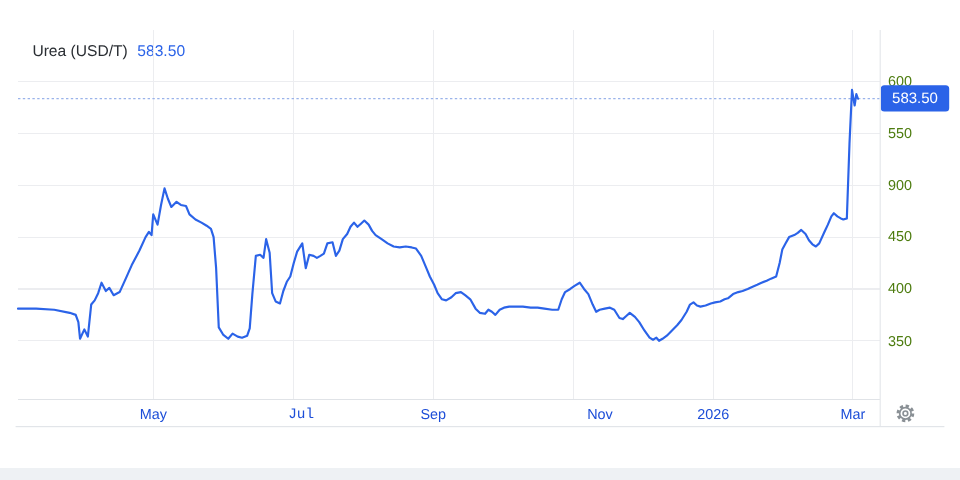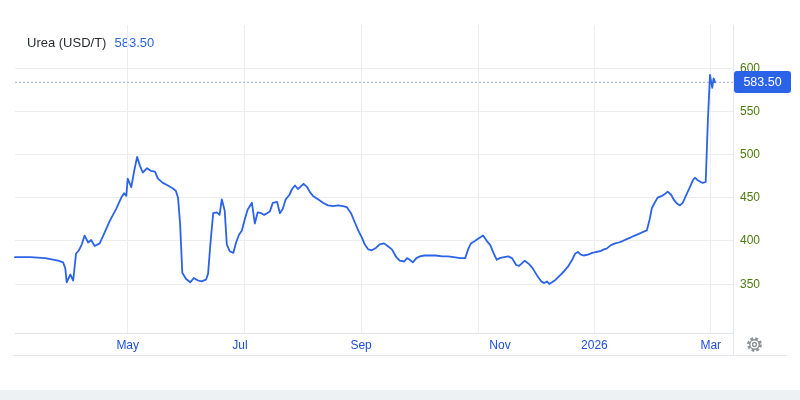--- a/index.html
+++ b/index.html
@@ -53,27 +53,27 @@
       <line x1="710.742" y1="25" x2="710.742" y2="333" stroke="#ecedf0" stroke-width="1" shape-rendering="crispEdges"></line>
       <line x1="15" y1="333" x2="733" y2="333" stroke="#e0e3e7" stroke-width="1" shape-rendering="crispEdges"></line>
       <line x1="15" y1="82.256" x2="733" y2="82.256" stroke="#9ab3ea" stroke-width="1" stroke-dasharray="2 2"></line>
       <polyline points="15.0,257.2 30.1,257.2 45.2,258.1 58.1,260.7 63.1,262.4 65.3,268.4 66.7,282.3 70.3,274.5 73.2,280.5 76.0,253.8 78.9,250.3 81.8,244.3 84.6,235.6 88.2,242.5 91.1,239.9 94.7,246.0 99.7,243.4 104.8,232.2 109.8,220.9 116.2,208.8 121.3,197.6 124.1,193.3 126.3,195.9 127.7,178.6 131.3,187.2 134.2,170.8 137.1,157.0 139.9,165.6 142.8,172.5 147.1,168.2 150.7,170.8 155.0,171.7 157.9,178.6 162.9,182.9 167.9,185.5 172.2,188.1 175.8,190.7 178.0,197.6 180.1,223.5 182.3,272.8 185.9,278.8 190.2,282.3 193.8,278.0 198.1,280.5 201.7,281.4 206.0,279.7 208.1,273.6 210.3,245.1 213.2,213.2 216.8,212.3 219.6,214.9 221.8,199.3 224.7,210.6 226.8,244.3 229.7,251.2 233.3,252.9 236.1,242.5 239.0,234.8 241.9,230.4 244.8,219.2 247.6,209.7 251.9,202.8 254.8,223.5 257.7,212.3 261.3,213.2 264.1,214.9 267.0,213.2 269.9,211.4 272.8,202.8 277.1,201.9 279.9,213.2 282.8,208.8 285.7,199.3 289.3,195.0 292.1,189.0 295.0,185.5 297.9,189.0 300.8,186.4 303.6,183.8 307.2,187.2 310.1,192.4 313.0,195.9 318.0,199.3 323.0,202.8 328.0,205.4 333.1,206.2 338.1,205.4 343.1,206.2 346.7,207.1 351.0,213.2 355.3,223.5 358.2,230.4 361.8,237.3 364.7,244.3 368.3,249.4 371.8,250.3 376.2,247.7 379.7,244.3 384.1,243.4 387.6,246.0 391.9,249.4 396.3,257.2 399.8,260.7 404.2,261.5 407.0,258.1 409.9,259.8 412.8,262.4 416.4,258.1 420.0,256.4 424.3,255.5 430.0,255.5 435.7,255.5 442.2,256.4 448.0,256.4 453.7,257.2 460.2,258.1 465.2,258.1 468.1,249.4 470.9,243.4 475.2,240.8 478.8,238.2 483.1,235.6 486.7,240.8 490.3,245.1 493.9,253.8 496.8,259.8 499.7,258.1 504.0,257.2 508.3,256.4 511.9,258.1 516.2,265.0 519.0,265.9 521.9,263.3 524.8,260.7 529.1,264.1 532.7,268.4 537.0,275.4 541.3,281.4 544.2,283.1 547.0,281.4 549.2,284.0 552.1,282.3 555.7,279.7 560.0,275.4 564.3,271.0 567.9,266.7 572.2,259.8 575.0,253.8 577.9,252.0 580.8,254.6 583.7,255.5 588.0,254.6 592.3,252.9 595.9,252.0 600.2,251.2 603.8,249.4 606.6,248.6 610.9,245.1 615.2,243.4 618.8,242.5 623.1,240.8 626.7,239.1 631.0,237.3 634.6,235.6 638.9,233.9 642.5,232.2 646.8,230.4 649.7,219.2 651.9,208.0 654.7,202.8 657.6,197.6 661.9,195.9 664.8,194.1 667.7,191.6 671.3,195.0 674.1,200.2 677.0,203.6 679.9,205.4 682.7,202.8 687.0,193.3 689.9,187.2 692.8,180.3 694.9,177.7 697.8,180.3 700.7,182.0 702.8,182.9 705.7,182.0 707.9,119.8 710.0,74.9 712.2,87.9 713.6,78.4 715.0,82.3" fill="none" stroke="#2b63e8" stroke-width="1.8" stroke-linejoin="round" stroke-linecap="round"></polyline>
     </svg>
 
   <div id="ylabels">
       <div class="ylab" style="top: 276.5px;">350</div>
       <div class="ylab" style="top: 233.3px;">400</div>
       <div class="ylab" style="top: 190.1px;">450</div>
-      <div class="ylab" style="top: 146.9px;">500</div>
+      <div class="ylab" style="top: 146.9px;">900</div>
       <div class="ylab" style="top: 103.7px;">550</div>
       <div class="ylab" style="top: 60.5px;">600</div>
     </div>
   <div id="xlabels">
       <div class="xlab" style="left: 99.726px;">May</div>
-      <div class="xlab" style="left: 212px;">Jul</div>
+      <div class="xlab" style="left: 223px; font-family: Liberation Mono, monospace;">Jul</div>
       <div class="xlab" style="left: 333.076px;">Sep</div>
       <div class="xlab" style="left: 472px;">Nov</div>
       <div class="xlab" style="left: 566.426px;">2026</div>
       <div class="xlab" style="left: 682.742px;">Mar</div>
     </div>
 
   <div class="price-badge">583.50</div>
 
   <div class="vsep"></div>
   <div class="hsep"></div>

